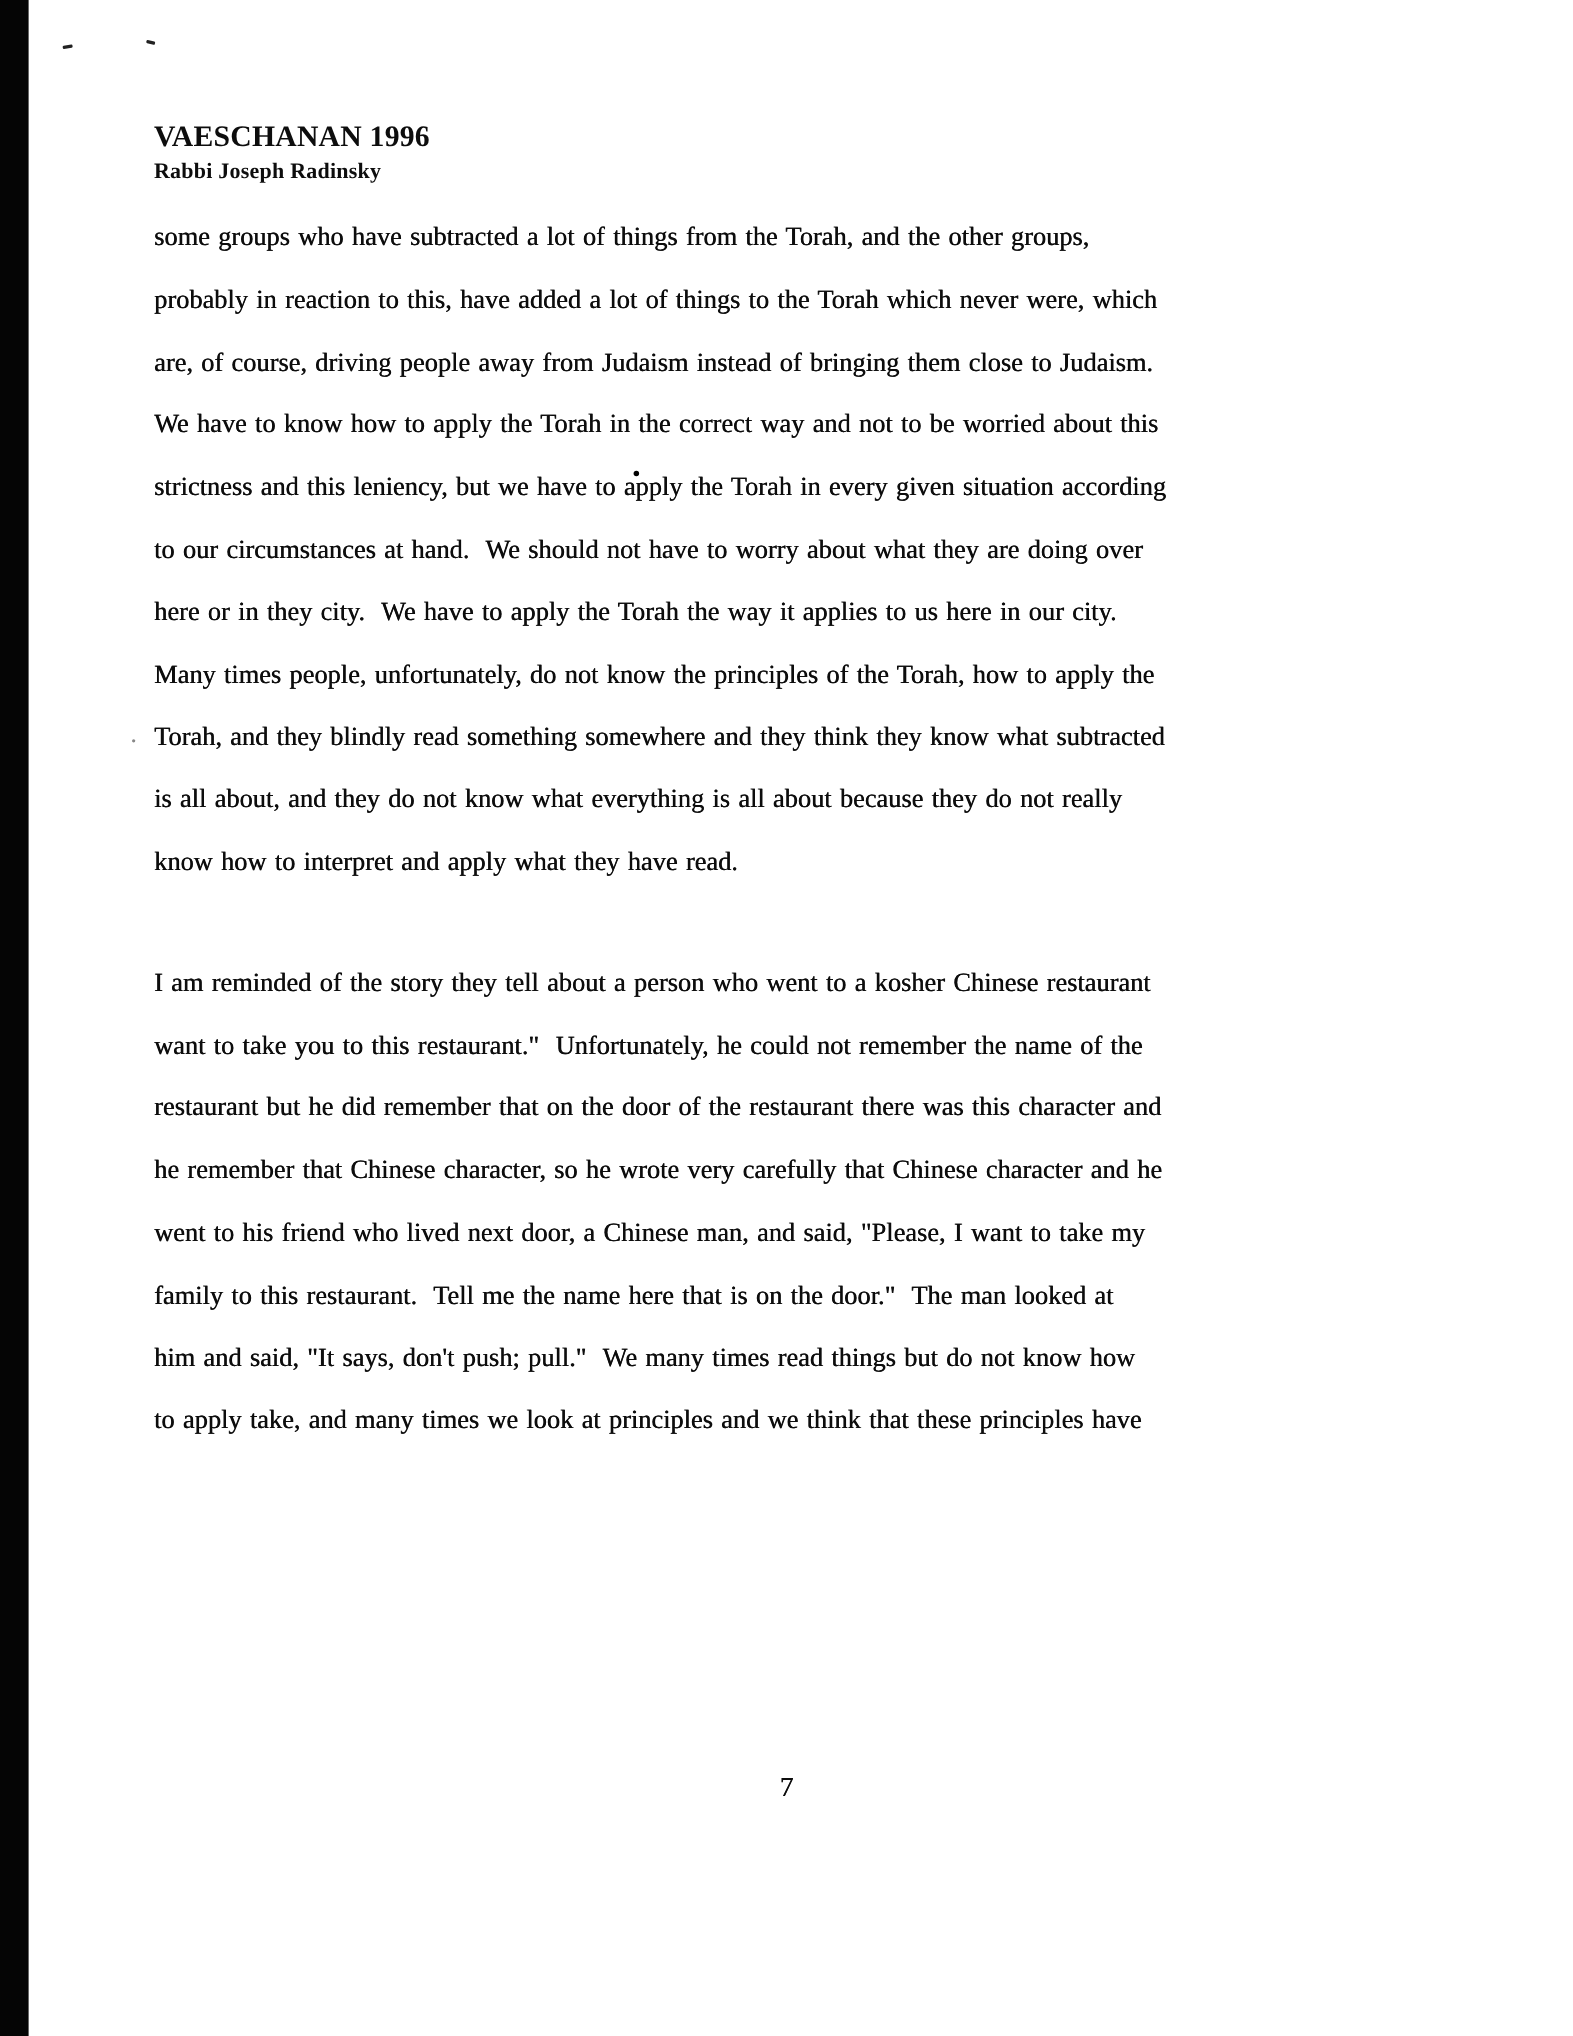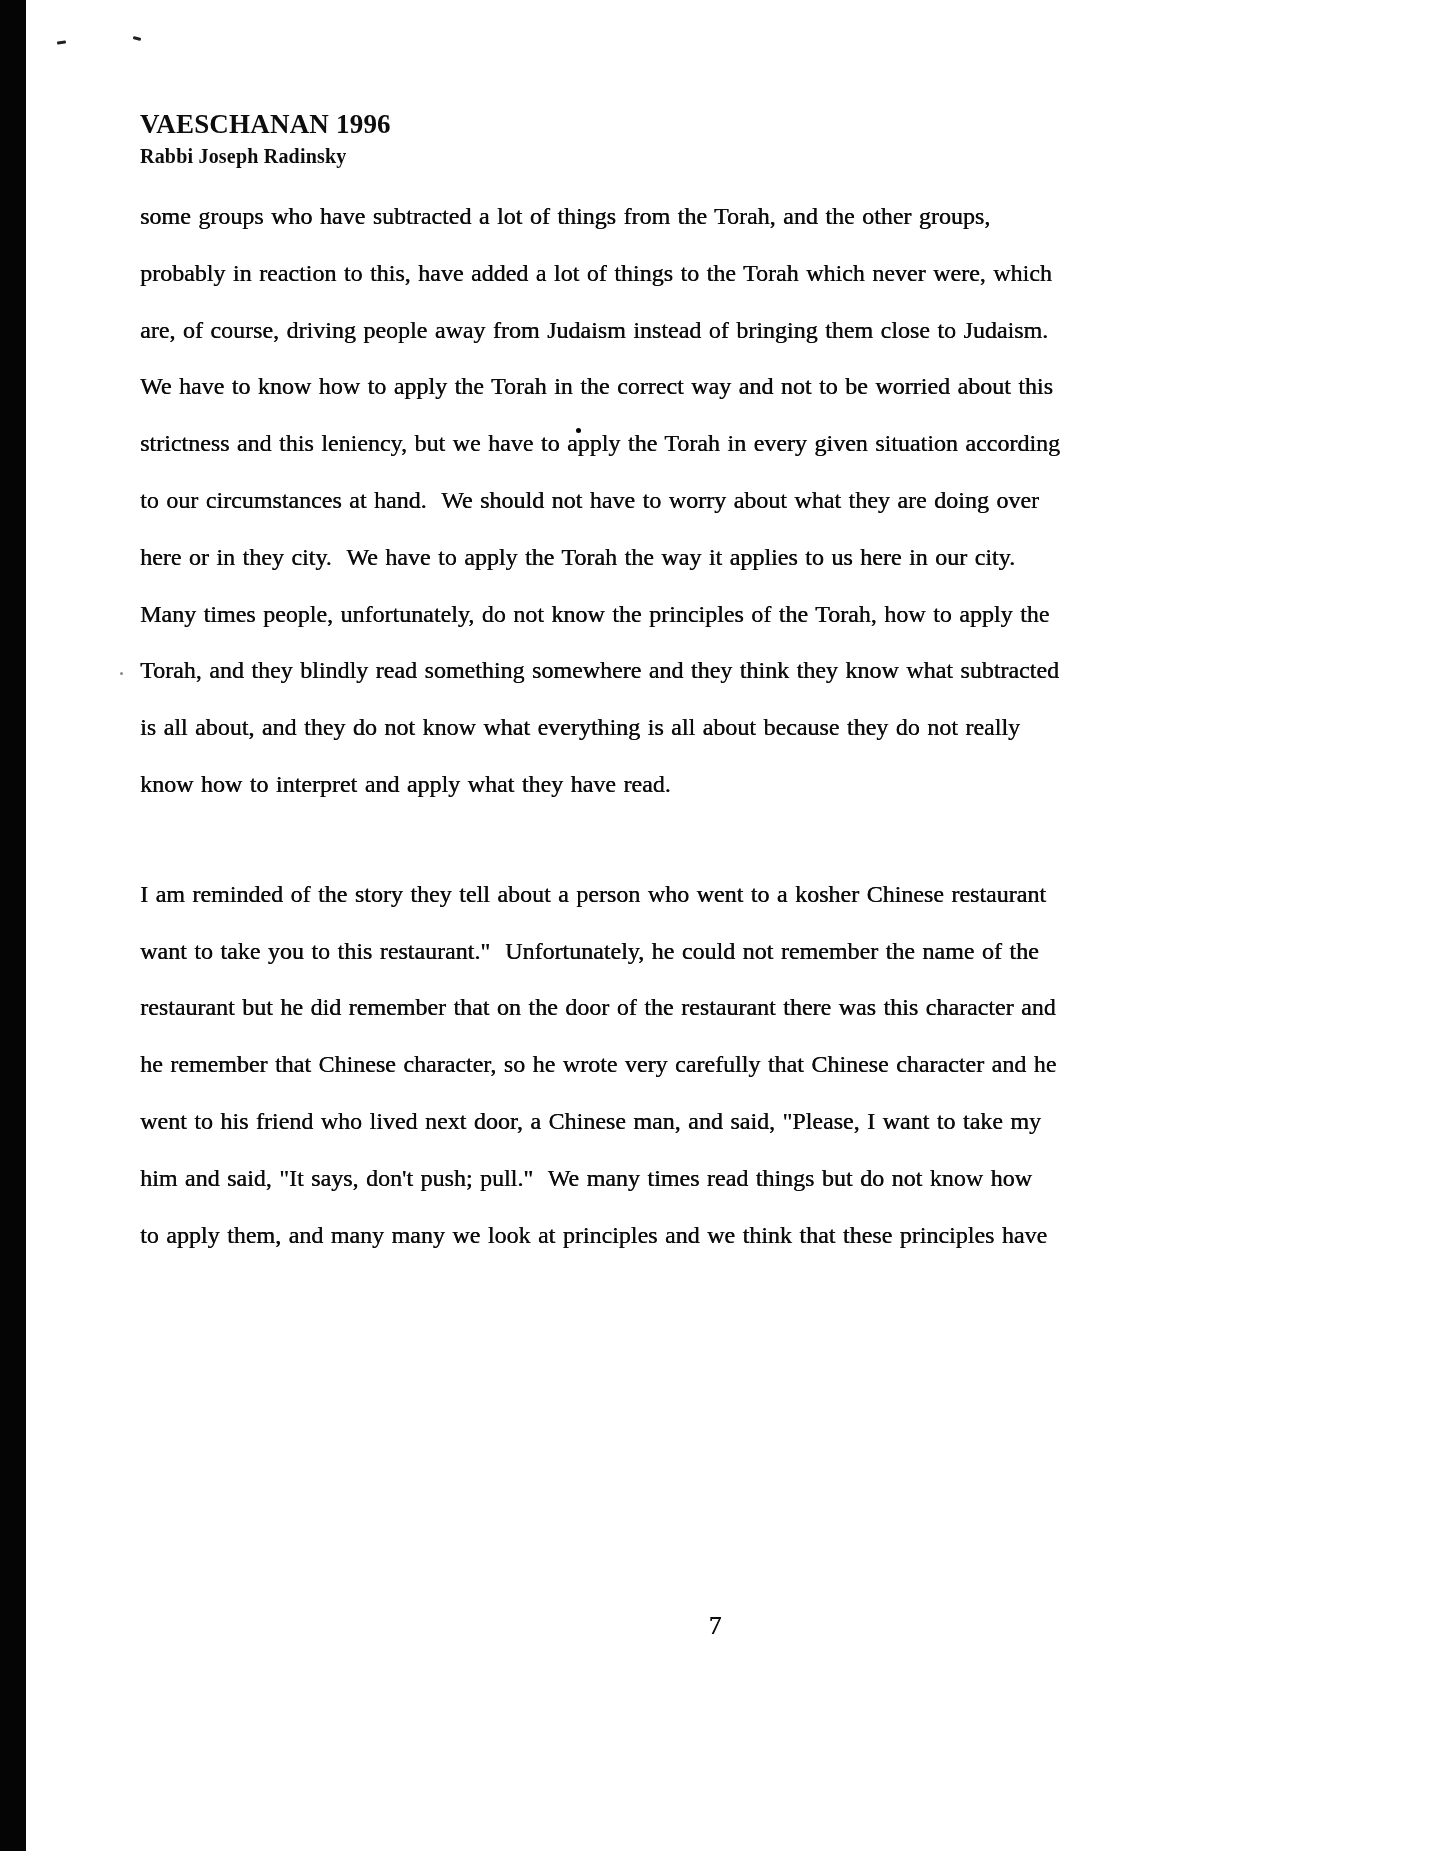--- a/index.html
+++ b/index.html
@@ -66,21 +66,22 @@
     <div class="line">is all about, and they do not know what everything is all about because they do not really</div>
     <div class="line">know how to interpret and apply what they have read.</div>
   </div>
   <div class="para-gap"></div>
   <div>
     <div class="line">I am reminded of the story they tell about a person who went to a kosher Chinese restaurant</div>
     <div class="line">want to take you to this restaurant."  Unfortunately, he could not remember the name of the</div>
     <div class="line">restaurant but he did remember that on the door of the restaurant there was this character and</div>
     <div class="line">he remember that Chinese character, so he wrote very carefully that Chinese character and he</div>
     <div class="line">went to his friend who lived next door, a Chinese man, and said, "Please, I want to take my</div>
+    <div class="line">family to this restaurant.  Tell me the name here that is on the door."  The man looked at</div>
     <div class="line">him and said, "It says, don't push; pull."  We many times read things but do not know how</div>
-    <div class="line">to apply them, and many many we look at principles and we think that these principles have</div>
+    <div class="line">to apply take, and many times we look at principles and we think that these principles have</div>
   </div>
 </div>
 
 <div class="stray-dot"></div>
 <div class="faint-dot"></div>
 
 <div class="page-number">7</div>
 
 </body></html>

